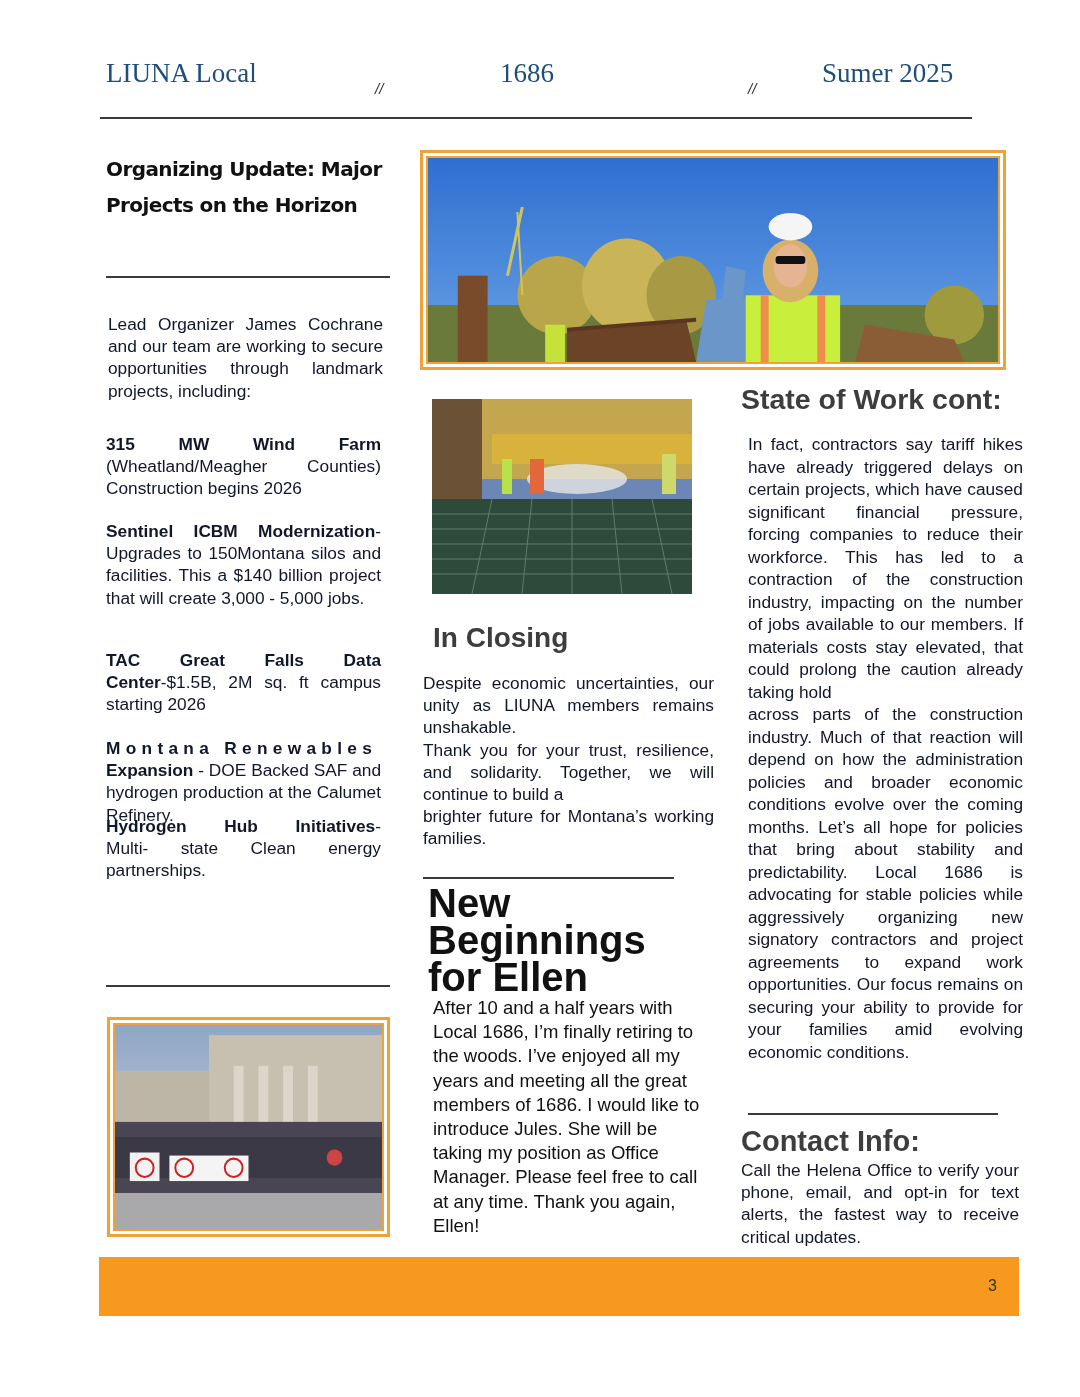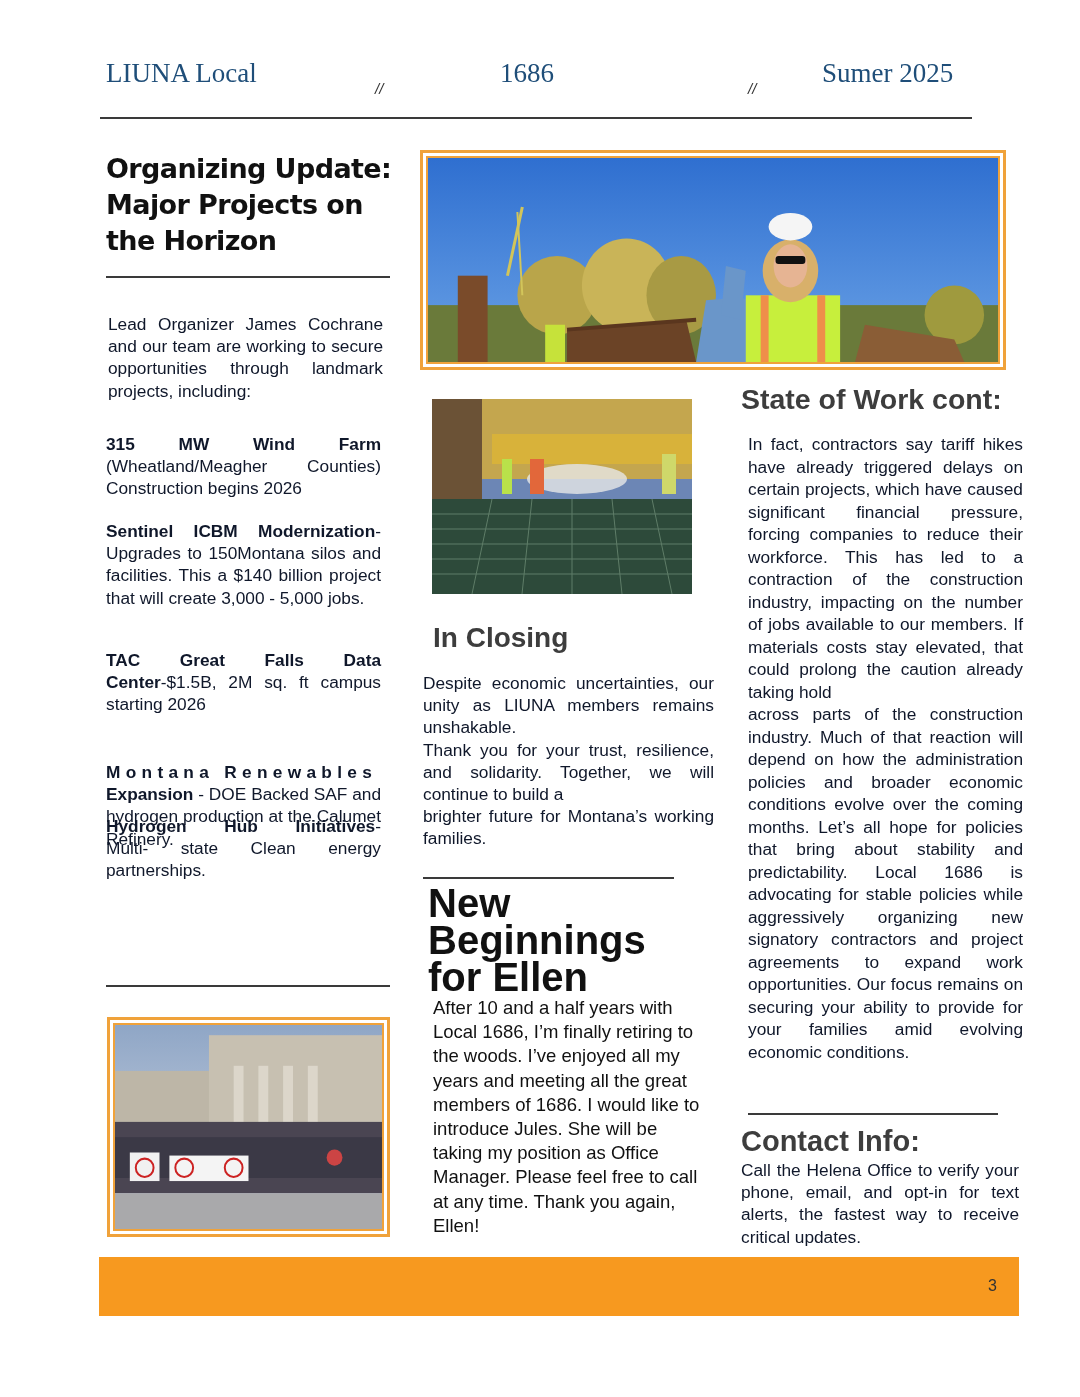--- a/index.html
+++ b/index.html
@@ -6,25 +6,25 @@
     html, body { width: 1080px; height: 1397px; background: #ffffff; overflow: hidden; }
     body { position: relative; font-family: "Liberation Sans", sans-serif; color: #111; }
     .abs { position: absolute; }
 
     
     .hdr { font-family: Liberation Serif, serif; color: #1f4e79; font-size: 27px; top: 58px; text-align: right; }
     .hdr-sep { font-size: 15px; color: #333; top: 80px; font-style: italic; }
     .hdr-rule { left: 100px; top: 117px; width: 872px; height: 2px; background: #3a3a3a; }
 
     
-    .big-title { left: 106px; top: 151px; width: 290px; font-family: "DejaVu Sans", sans-serif; font-weight: bold; font-size: 27px; line-height: 36px; color: #111; letter-spacing: -0.6px; }
+    .big-title { left: 106px; top: 151px; width: 290px; font-family: "DejaVu Sans", sans-serif; font-weight: bold; font-size: 20px; line-height: 36px; color: #111; letter-spacing: -0.6px; }
     .rule { height: 2px; background: #3a3a3a; }
     .body-text { font-size: 17.3px; line-height: 22.2px; text-align: justify; color: #0f172a; }
     .body-text b { font-weight: bold; }
-    .spaced { letter-spacing: 5.3px; margin-top: 24px; }
+    .spaced { letter-spacing: 5.3px; }
 
     
     .frame { border: 3px solid #f0a23a; padding: 3px; background: #fff; }
     .frame-inner { border: 2px solid #f0a23a; width: 100%; height: 100%; position: relative; overflow: hidden; }
 
     .section-head { font-weight: bold; color: #3d3d3d; font-size: 28px; text-align: center; }
     .section-head-dark { font-weight: bold; color: #111; font-size: 40px; line-height: 37px; }
 
     .footer-bar { left: 99px; top: 1257px; width: 920px; height: 59px; background: #f7991f; }
     .page-num { right: 22px; top: 20px; font-size: 16px; color: #333; }

